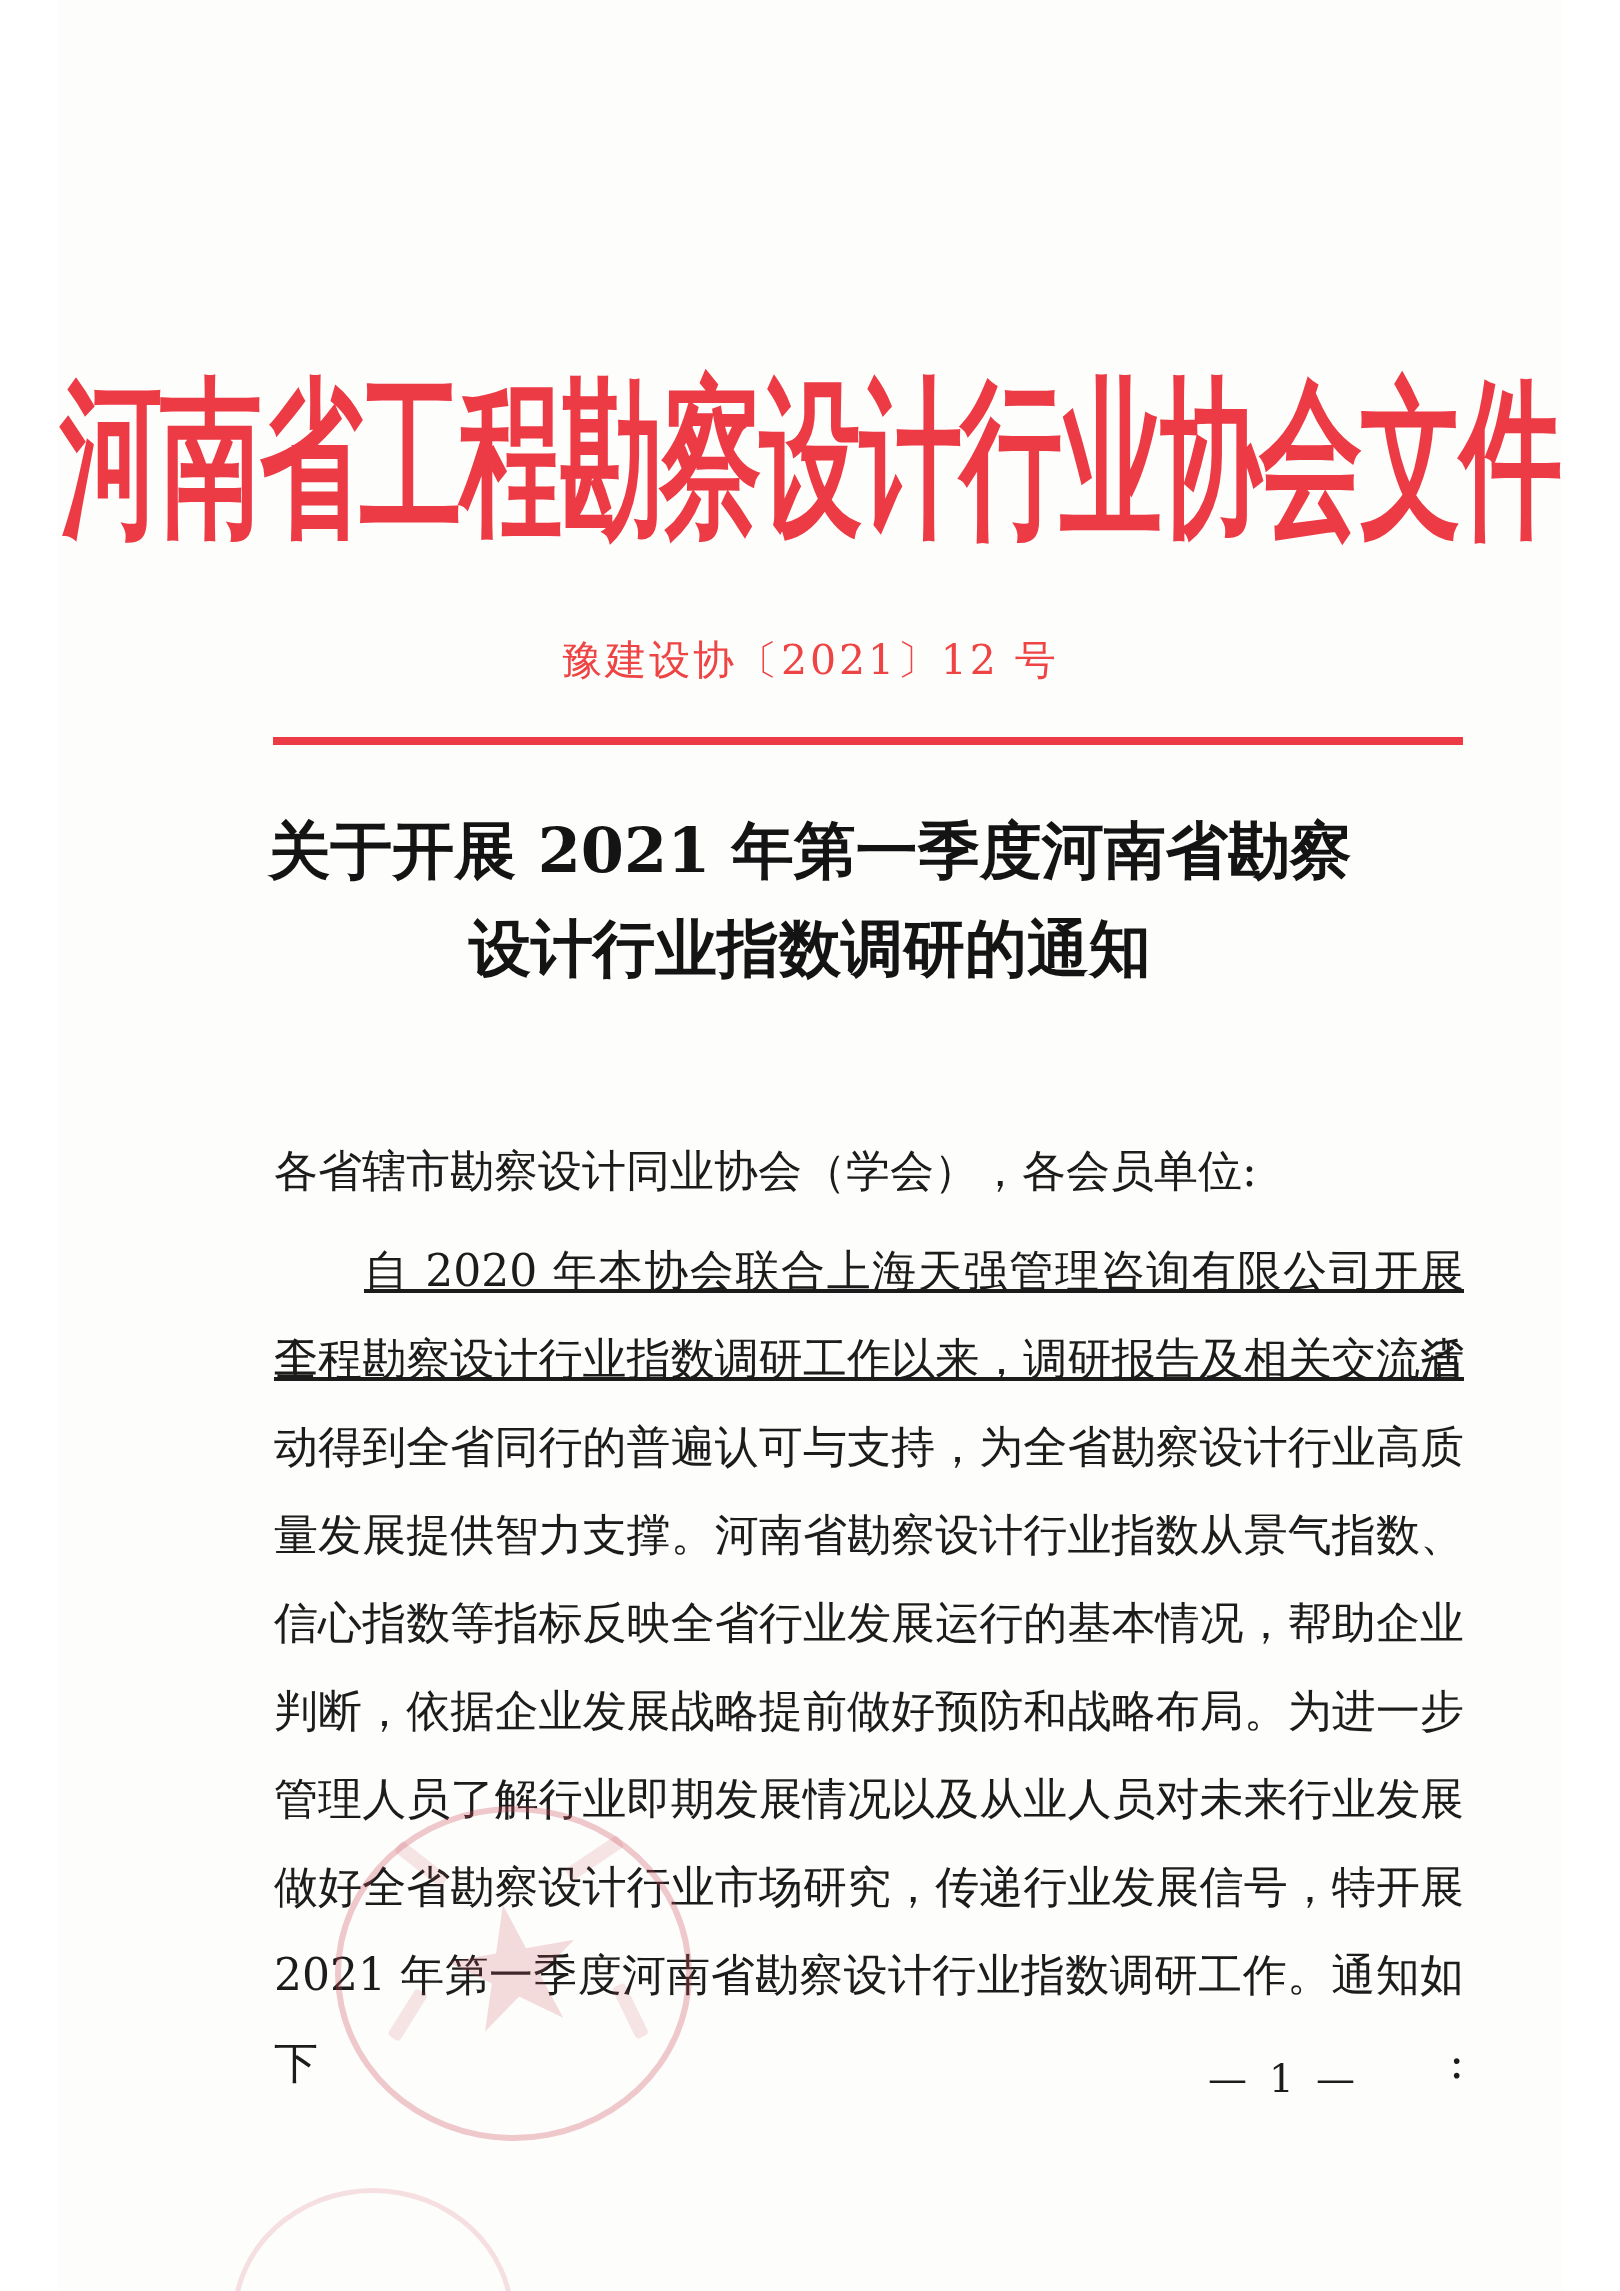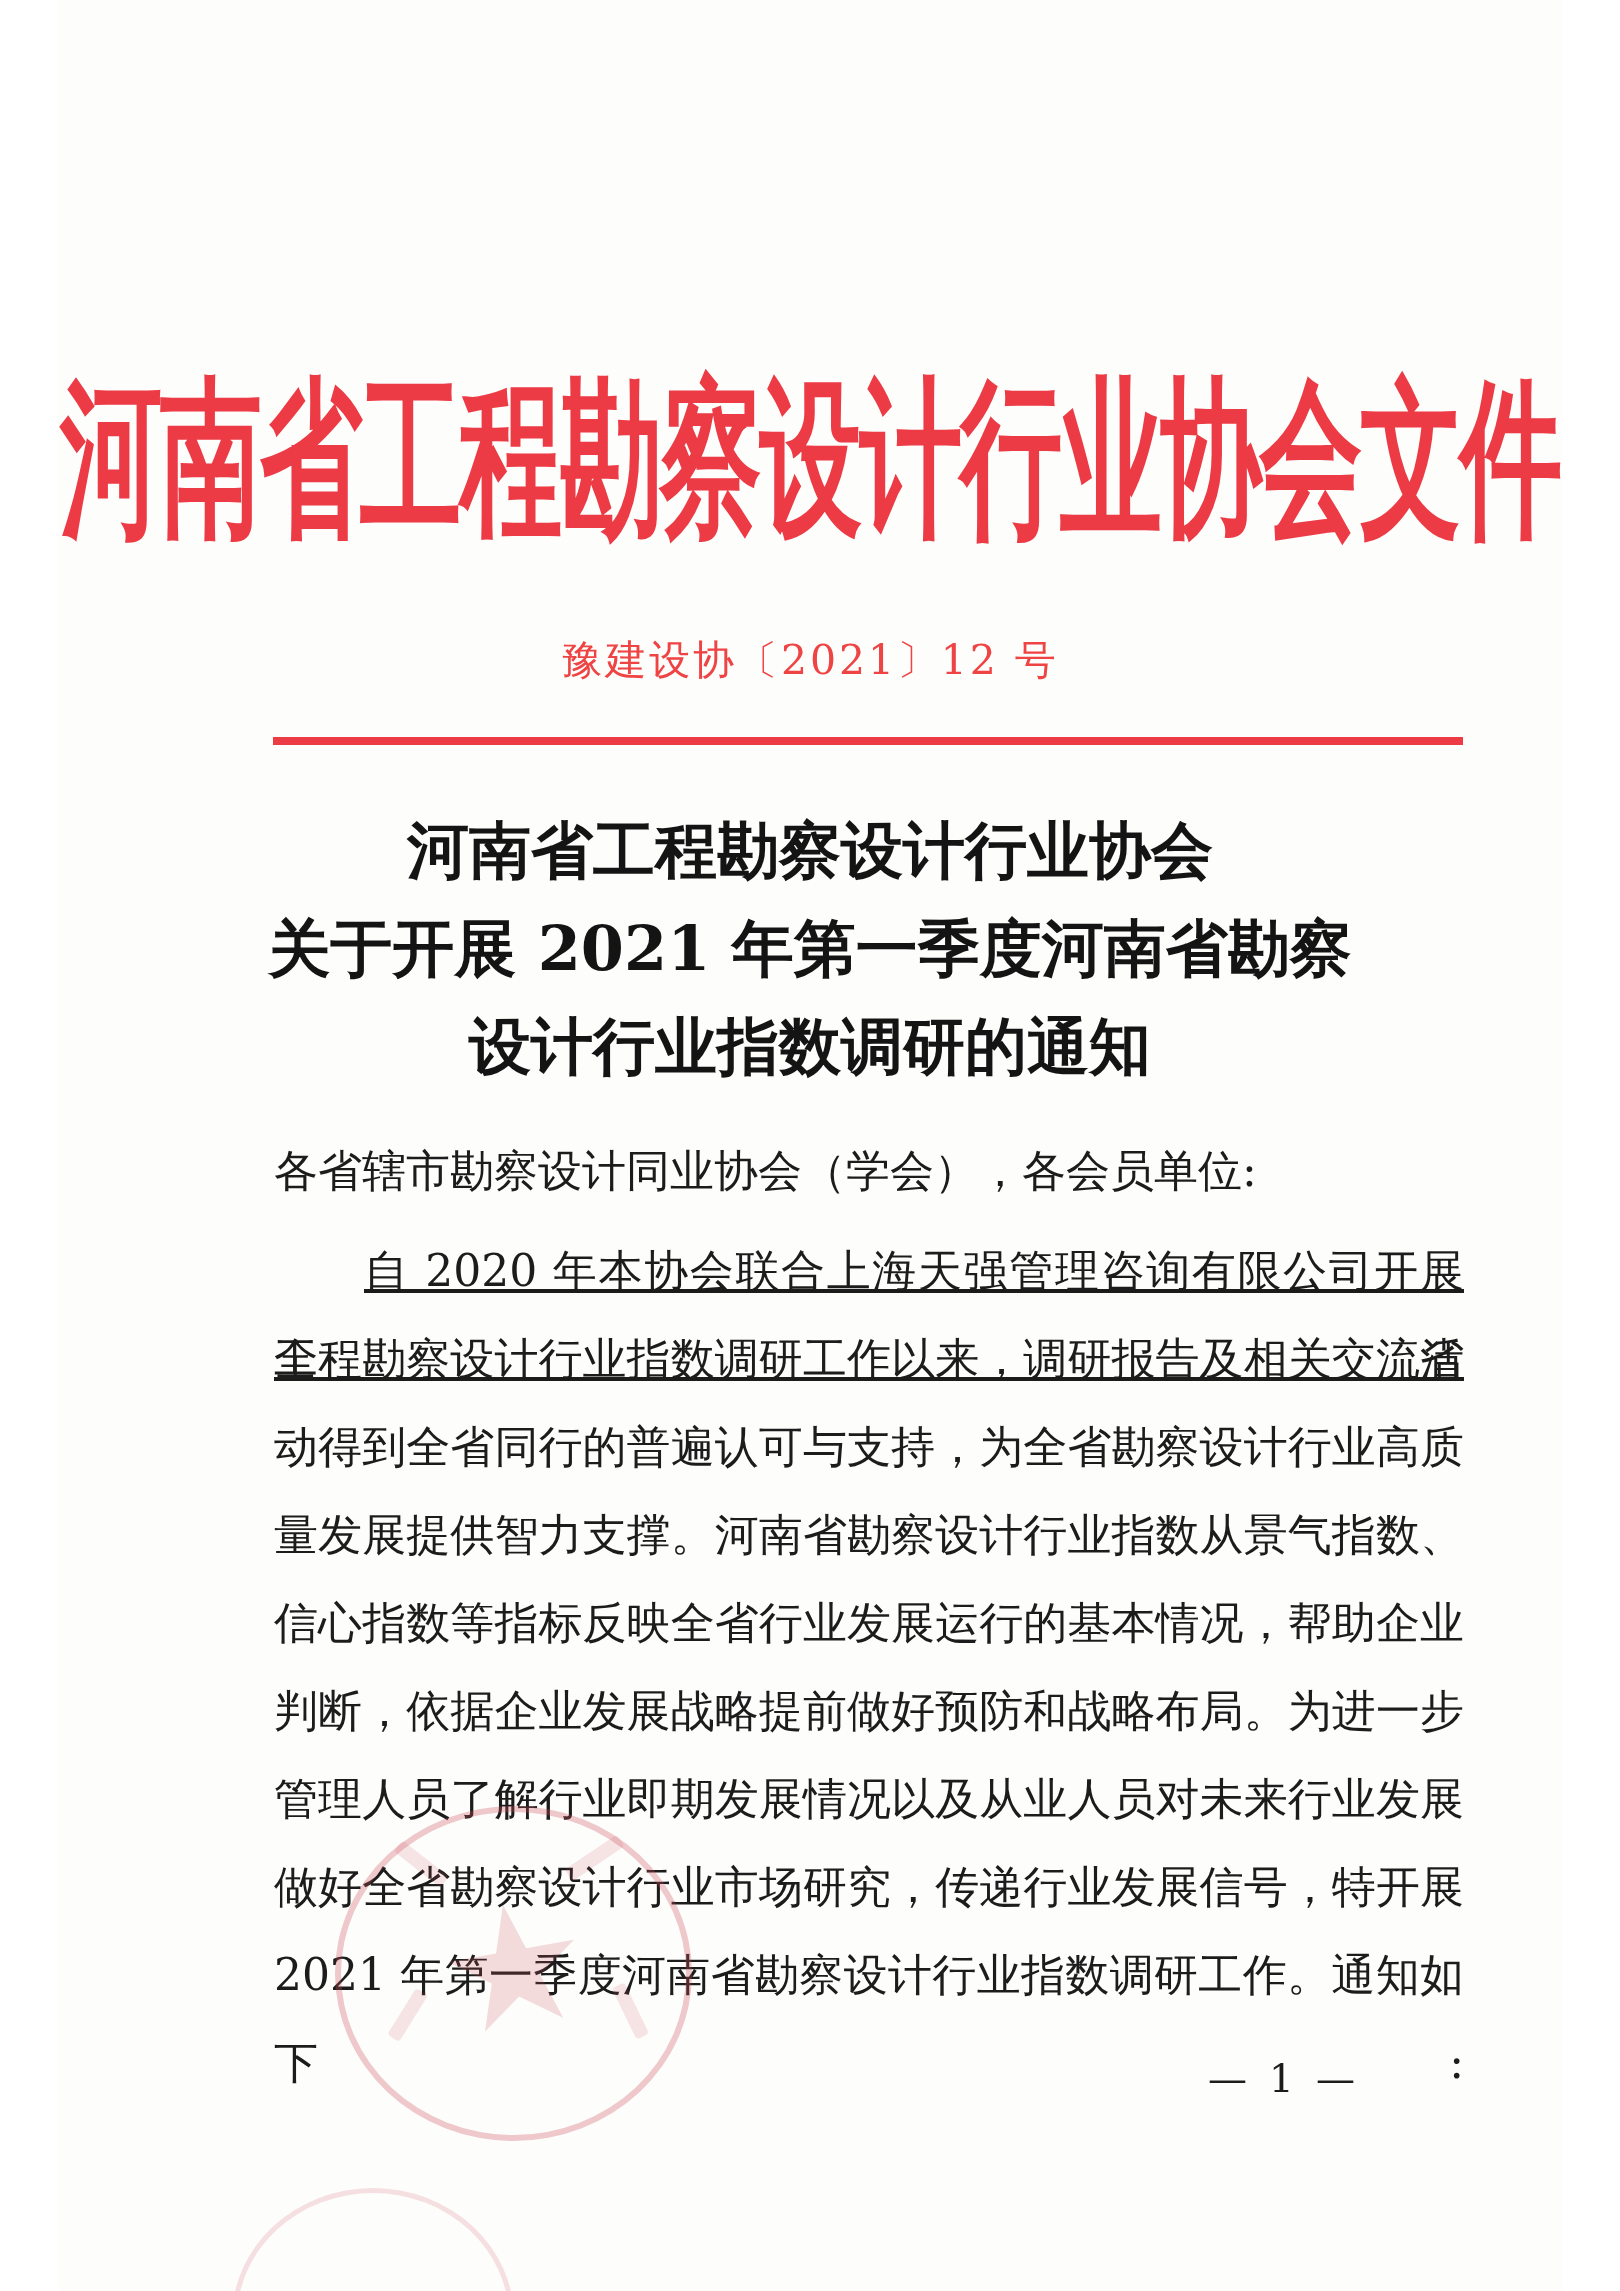--- a/index.html
+++ b/index.html
@@ -117,21 +117,20 @@
 
   <div class="banner">
     <span class="banner-inner">河南省工程勘察设计行业协会文件</span>
   </div>
 
   <div class="doc-number">豫建设协〔2021〕12 号</div>
 
   <div class="red-line"></div>
 
   <div class="title-block">
-      <div class="title-line">河南省工程勘察设计行业协会</div>
       <div class="title-line">关于开展 2021 年第一季度河南省勘察</div>
       <div class="title-line">设计行业指数调研的通知</div>
     </div>
 
   <div class="salutation">各省辖市勘察设计同业协会（学会），各会员单位:</div>
 
   <div class="body-lines">
       <div class="body-line">自 2020 年本协会联合上海天强管理咨询有限公司开展全省</div>
       <div class="body-line">工程勘察设计行业指数调研工作以来，调研报告及相关交流活</div>
       <div class="body-line">动得到全省同行的普遍认可与支持，为全省勘察设计行业高质</div>

